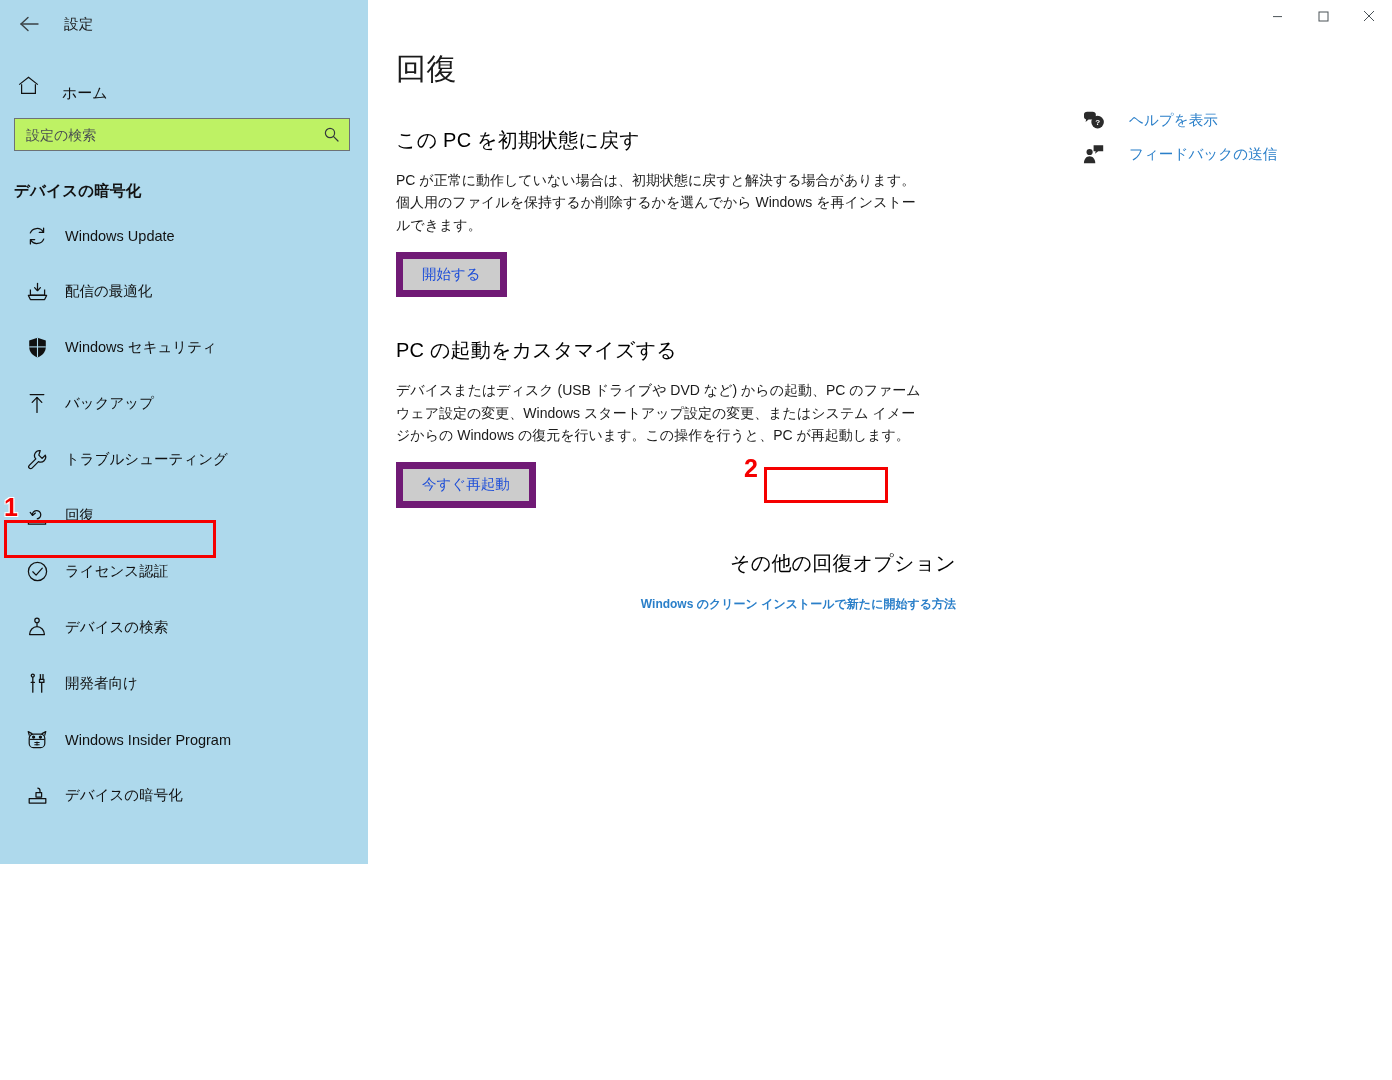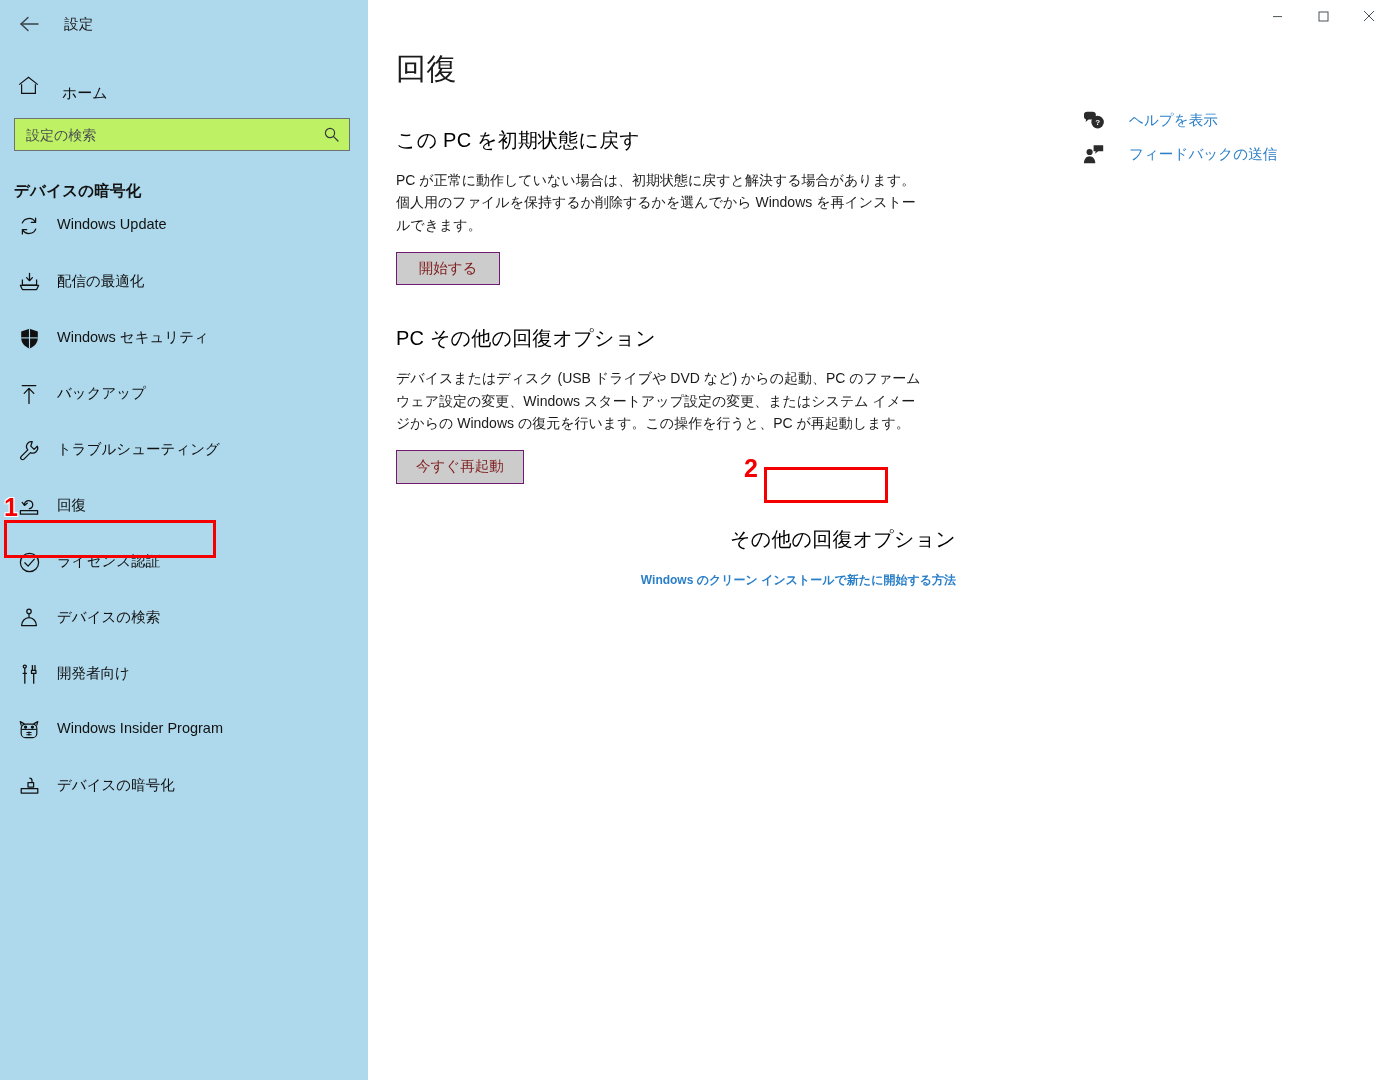--- a/index.html
+++ b/index.html
@@ -21,21 +21,21 @@
     position: relative;
     width: 1392px;
     height: 1080px;
     display: flex;
   }
 
   
   #sidebar {
     position: relative;
     width: 368px;
-    height: 1080px;
+    height: 864px;
     background: #aed9ec;
     flex: 0 0 368px;
   }
 
   .titlebar-row {
     height: 48px;
     display: flex;
     align-items: center;
     padding-left: 12px;
   }
@@ -107,24 +107,24 @@
     padding-left: 14px;
     margin-top: 30px;
     letter-spacing: .2px;
   }
 
   .nav-list { margin-top: 14px; }
 
   .nav-item {
     position: relative;
     display: flex;
-    align-items: flex-start;
+    align-items: center;
     height: 39px;
     margin-bottom: 17px;
-    padding-left: 14px;
+    padding-left: 22px;
     cursor: pointer;
   }
   .nav-icon {
     width: 30px;
     min-width: 30px;
     display: flex;
     align-items: center;
     justify-content: center;
     color: #111;
   }
@@ -187,22 +187,22 @@
     font-size: 14px;
     line-height: 1.62;
     color: #1b1b1b;
     margin-top: 15px;
     width: 532px;
   }
 
   .gray-button {
     display: inline-block;
     background: #cccccc;
-    border: 1px solid #701a75;
-    color: #7f1d1d;
+    border: 7px solid #701a75;
+    color: #1d4ed8;
     font-family: inherit;
     font-size: 14.5px;
     padding: 6px 19px;
     margin-top: 15px;
     cursor: pointer;
     min-width: 104px;
     text-align: center;
     line-height: 1.35;
   }
 
@@ -471,21 +471,21 @@
 
       <div class="page-title">回復</div>
 
       <div>
         <div class="sub-title">この PC を初期状態に戻す</div>
         <div class="body-text">PC が正常に動作していない場合は、初期状態に戻すと解決する場合があります。個人用のファイルを保持するか削除するかを選んでから Windows を再インストールできます。</div>
         <button class="gray-button">開始する</button>
       </div>
 
       <div class="section2">
-        <div class="sub-title">PC その他の回復オプション</div>
+        <div class="sub-title">PC の起動をカスタマイズする</div>
         <div class="body-text">デバイスまたはディスク (USB ドライブや DVD など) からの起動、PC のファームウェア設定の変更、Windows スタートアップ設定の変更、またはシステム イメージからの Windows の復元を行います。この操作を行うと、PC が再起動します。</div>
         <button class="gray-button">今すぐ再起動</button>
       </div>
 
       <div class="section3">
         <div class="sub-title">その他の回復オプション</div>
         <a class="text-link">Windows のクリーン インストールで新たに開始する方法</a>
       </div>
 
     </div>

